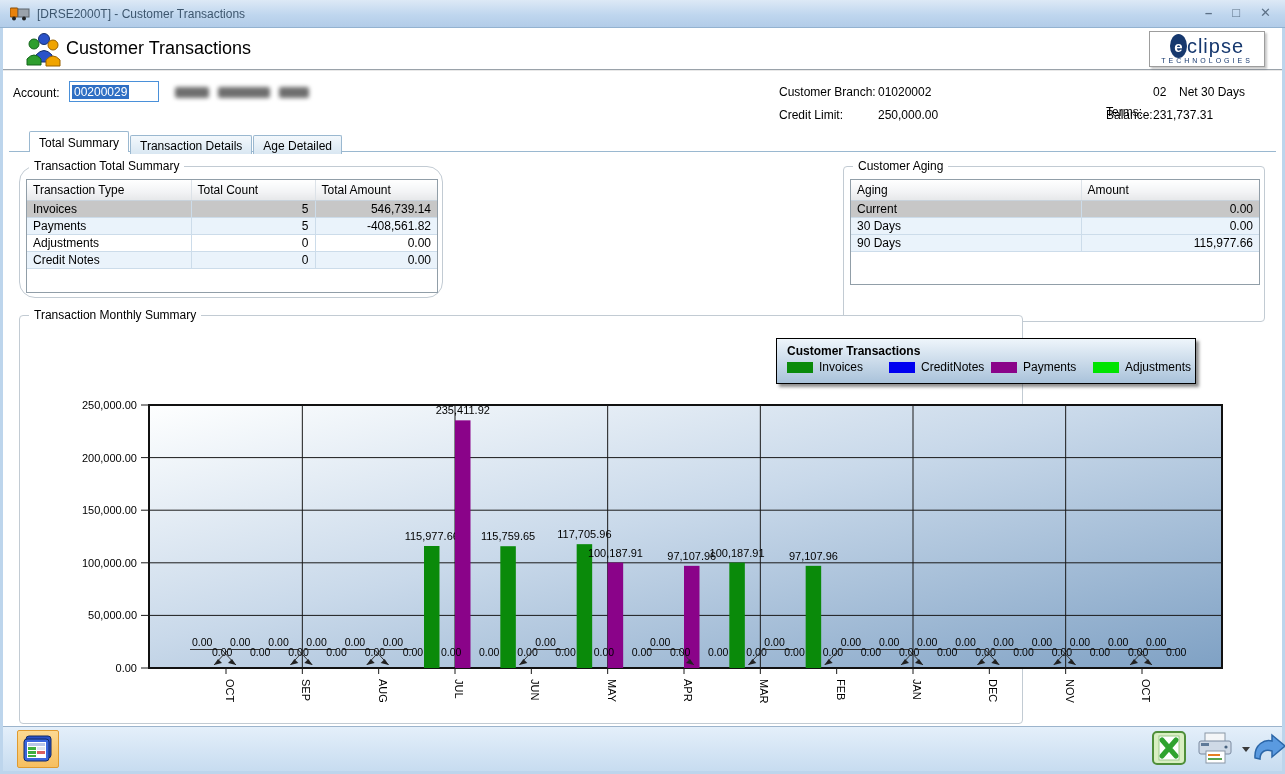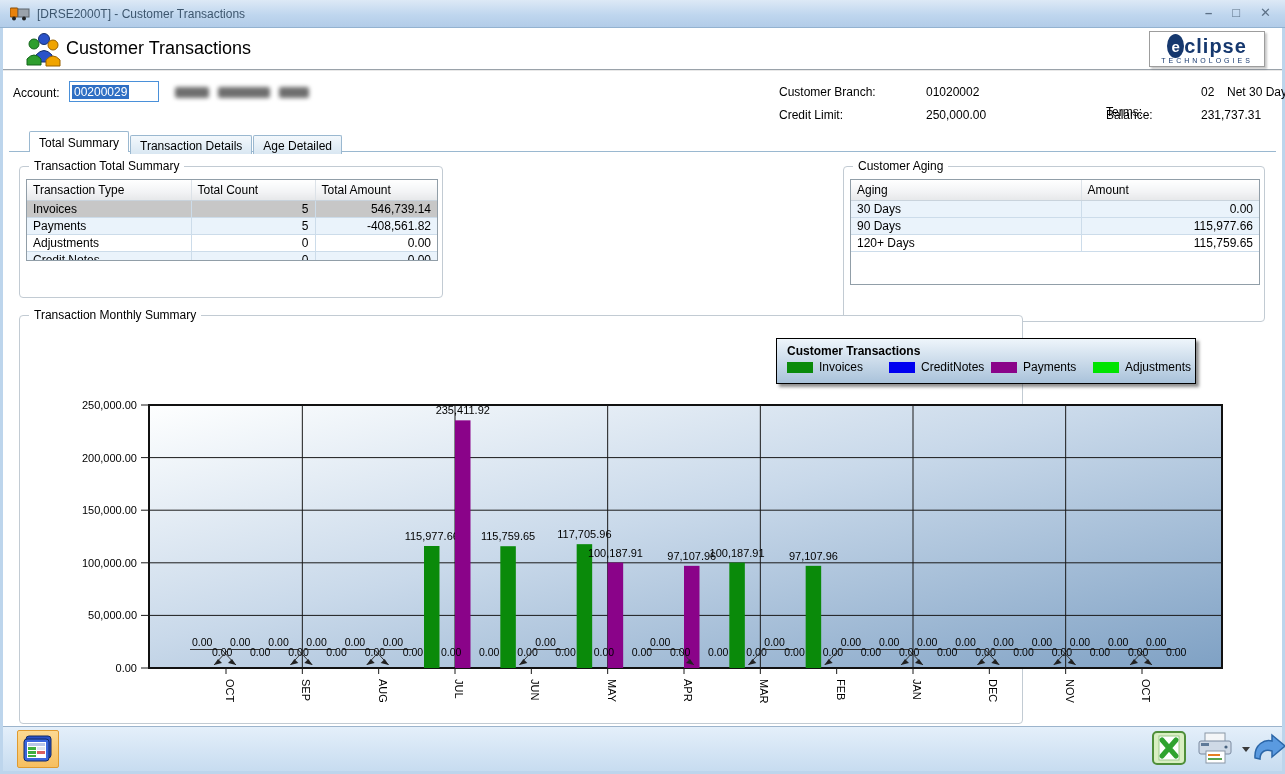--- a/index.html
+++ b/index.html
@@ -24,26 +24,26 @@
   .headerband { position:absolute; left:0; right:0; top:28px; height:42px; background:#fff;
     border-bottom:1px solid #9aa2aa; box-shadow:0 1px 0 #e8e8e8; }
   .people-icon { position:absolute; left:22px; top:3px; }
   .page-title { position:absolute; left:63px; top:10px; font-size:18px; color:#000; }
   .logo { position:absolute; right:17px; top:3px; width:116px; height:36px; background:#fff;
     border:1px solid #9d9d9d; box-shadow:2px 2px 2px rgba(0,0,0,.22);
     display:flex; flex-direction:column; align-items:center; justify-content:center; }
   .logo-row { display:flex; align-items:center; }
   .logo-e { width:17px; height:24px; background:#16386e; border-radius:50%; color:#fff;
     font-weight:bold; font-size:15px; display:flex; align-items:center; justify-content:center; }
-  .logo-word { color:#16386e; font-weight:bold; font-size:20px; letter-spacing:1px; line-height:20px; }
+  .logo-word { color:#16386e; font-weight:normal; font-size:20px; letter-spacing:1px; line-height:20px; }
   .logo-sub { color:#16386e; font-size:7px; letter-spacing:3px; margin-top:-1px; white-space:nowrap; }
 
   
   .lbl { position:absolute; font-size:12px; color:#000; white-space:nowrap; }
-  .val { position:absolute; font-size:12px; color:#000; white-space:nowrap;margin-left:48px; }
+  .val { position:absolute; font-size:12px; color:#000; white-space:nowrap; }
   .account-input { position:absolute; left:66px; top:81px; width:90px; height:21px;
     border:1px solid #4a90d9; background:#fff; display:flex; align-items:center; padding-left:2px; }
   .account-input .seltext { background:#2f6fc4; color:#fff; padding:0 2px; font-size:12px; }
   .redacted { position:absolute; left:172px; top:87px; display:flex; gap:9px; filter:blur(2px); }
   .redacted i { display:block; height:11px; background:#6e6e6e; border-radius:2px; }
 
   
   .tabstrip { position:absolute; left:6px; right:6px; top:131px; height:21px;
     border-bottom:1px solid #9ab8d0;padding-left:20px; }
   .tab { display:inline-block; position:relative; padding:3px 9px; margin-right:1px; font-size:12px;
@@ -147,23 +147,23 @@
   <span class="lbl" style="left:776px; top:108px;">Credit Limit:</span>
   <span class="val" style="left:875px; top:108px;">250,000.00</span>
   <span class="lbl" style="left:1103px; top:85px;margin-top:20px;">Terms:</span>
   <span class="val" style="left:1150px; top:85px;">02</span>
   <span class="val" style="left:1176px; top:85px;">Net 30 Days</span>
   <span class="lbl" style="left:1103px; top:108px;">Balance:</span>
   <span class="val" style="left:1150px; top:108px;">231,737.31</span>
 
   <div class="tabstrip" id="tabstrip"><div class="tab active">Total Summary</div><div class="tab">Transaction Details</div><div class="tab">Age Detailed</div></div>
 
-  <div class="groupbox" style="left:16px; top:166px; width:424px; height:132px;">
+  <div class="groupbox" style="left:16px; top:166px; width:424px; height:132px;border-radius:16px;">
     <span class="gb-title">Transaction Total Summary</span>
-    <div class="listview" id="summary-listview" style="left:6px; top:12px; width:412px; height:82px;">
+    <div class="listview" id="summary-listview" style="left:6px; top:12px; width:412px; height:114px;">
         <table>
           <colgroup>
             <col style="width: 164px;">
             <col style="width: 124px;">
             <col style="width: 122px;">
           </colgroup>
           <thead>
             <tr>
               <th>Transaction Type</th>
               <th>Total Count</th>
@@ -204,31 +204,31 @@
             <col style="width: 230px;">
             <col style="width: 178px;">
           </colgroup>
           <thead>
             <tr>
               <th>Aging</th>
               <th>Amount</th>
             </tr>
           </thead>
           <tbody>
+            <tr class="sel">
+              <td>Current</td>
+              <td class="r">0.00</td>
+            </tr>
             <tr class="alt">
               <td>30 Days</td>
               <td class="r">0.00</td>
             </tr>
             <tr class="alt">
               <td>90 Days</td>
               <td class="r">115,977.66</td>
-            </tr>
-            <tr>
-              <td>120+ Days</td>
-              <td class="r">115,759.65</td>
             </tr>
           </tbody>
         </table>
       </div>
   </div>
 
   <div class="groupbox" style="left:16px; top:315px; width:1004px; height:409px;">
     <span class="gb-title">Transaction Monthly Summary</span>
     <div class="legend">
       <div class="lg-title">Customer Transactions</div>

